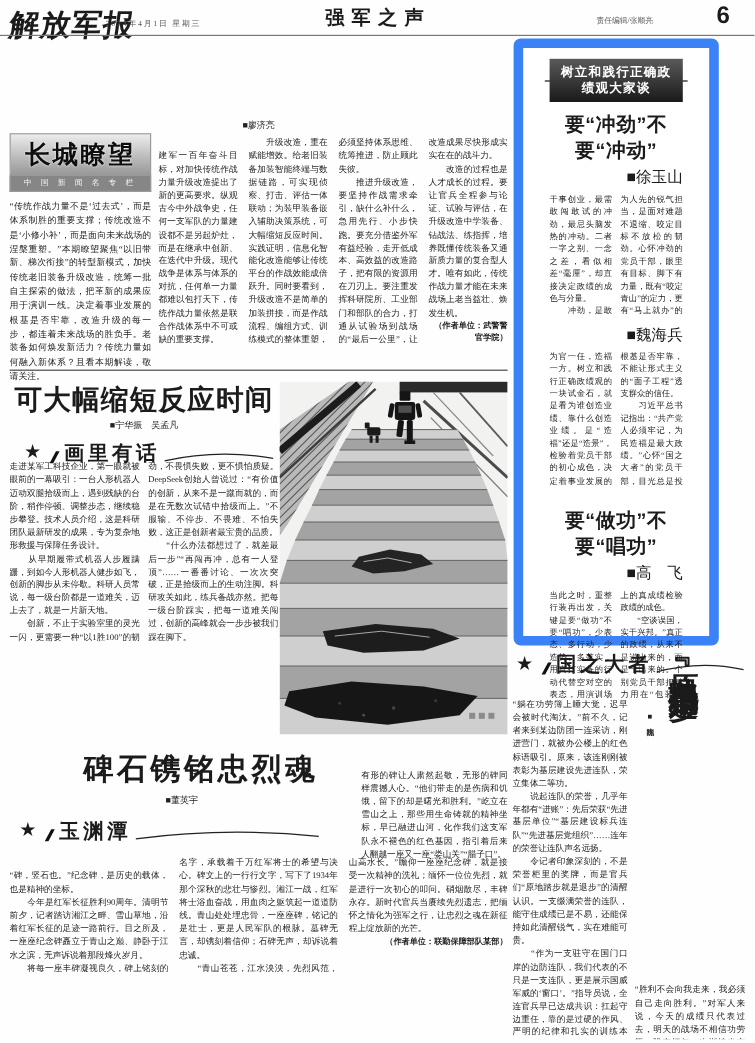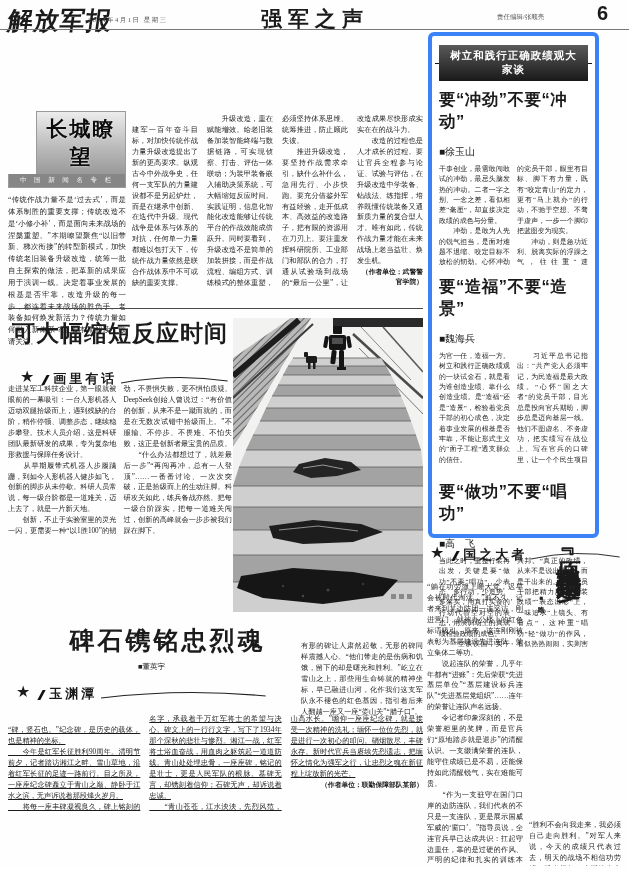--- a/index.html
+++ b/index.html
@@ -3,21 +3,21 @@
 <meta charset="utf-8">
 <style>
   html,body{margin:0;padding:0;background:#ffffff;}
   .page{position:relative;width:629px;height:869px;background:#fefefe;overflow:hidden;
         font-family:"Liberation Serif",serif;color:#1b1b1b;}
   .abs{position:absolute;}
   
   .masthead{font-size:25px;font-weight:900;transform:skewX(-8deg);letter-spacing:1px;
             font-family:"Liberation Serif",serif;}
   .date{font-size:6.5px;color:#555;letter-spacing:1.5px;}
-  .section-title{font-size:21px;font-weight:900;letter-spacing:6px;text-align:center;
+  .section-title{font-size:16px;font-weight:900;letter-spacing:6px;text-align:center;
                  font-family:"Liberation Sans",sans-serif;}
   .editor{font-size:6.5px;color:#555;}
   .pagenum{font-size:20px;font-weight:900;font-family:"Liberation Sans",sans-serif;}
   .header-rule{border-top:1px solid #777;}
   
   .h-main{font-size:33px;font-weight:900;letter-spacing:2px;text-align:center;margin:0;
           font-family:"Liberation Sans",sans-serif;}
   .h-mid{font-size:23px;font-weight:900;letter-spacing:1px;text-align:center;margin:0;
          font-family:"Liberation Sans",sans-serif;}
   .h-bot{font-size:25px;font-weight:900;letter-spacing:3px;text-align:center;margin:0;
@@ -27,84 +27,86 @@
   .bodytxt{font-size:7.2px;line-height:1.52;text-align:justify;color:#1c1c1c;
            white-space:pre-line;overflow:hidden;}
   .cols2{column-count:2;column-gap:7px;}
   .cols3{column-count:3;column-gap:9px;}
   .cols4{column-count:4;column-gap:9px;}
   .credit{display:inline-block;width:100%;text-align:right;font-weight:bold;font-size:6.8px;}
   .divider{border-top:1.5px solid #4a4a4a;}
   
   .cc{width:118px;}
   .cc-banner{background:linear-gradient(180deg,#ececec,#bdbdbd 55%,#9a9a9a);
-             border:1px solid #9a9a9a;text-align:center;padding:3px 0 2px;margin-left:28px;}
+             border:1px solid #9a9a9a;text-align:center;padding:3px 0 2px;}
   .cc-title{font-size:21px;font-weight:900;letter-spacing:2px;color:#0e0e0e;
             font-family:"Liberation Sans",sans-serif;text-shadow:0 0 2px #fff;}
   .cc-strip{background:#868686;color:#f4f4f4;font-size:6.5px;letter-spacing:3px;
             text-align:center;padding:2px 0;border:1px solid #9a9a9a;border-top:none;}
   
-  .talkbox{width:171px;height:506px;border:4px solid #3b82f6;border-radius:6px;
-           background:#fff;box-sizing:border-box;padding:7px 7px 4px;}
+  .talkbox{width:171px;height:506px;border:8px solid #3b82f6;border-radius:6px;
+           background:#fff;box-sizing:border-box;padding:7px 22px 4px;}
   .tb-bannerwrap{position:relative;text-align:center;margin:2px 0 8px;}
   .tb-bannerwrap::before{content:"";position:absolute;left:-4px;right:-4px;top:50%;
            border-top:1.5px solid #141414;}
   .tb-banner{position:relative;display:inline-block;background:linear-gradient(180deg,#5a5a5a,#191919);
            color:#fff;font-weight:bold;font-size:10.5px;letter-spacing:1px;padding:4px 9px;
            font-family:"Liberation Sans",sans-serif;}
-  .tb-title{font-size:16.5px;font-weight:900;margin:6px 0 2px;
+  .tb-title{font-size:16.5px;font-weight:900;text-align:center;margin:6px 0 2px;
            font-family:"Liberation Sans",sans-serif;letter-spacing:0.5px;}
-  .tb-byline{font-size:10px;text-align:left;margin:12px 0 5px;}
+  .tb-byline{font-size:13px;text-align:right;margin:2px 0 5px;}
   .tb-body{font-size:6.9px;line-height:1.5;text-align:justify;white-space:pre-line;
            column-count:2;column-gap:7px;overflow:hidden;color:#1c1c1c;}
   
   .badge{display:flex;align-items:flex-end;}
   .badge-star{font-size:16px;line-height:1;margin-right:1px;}
   .badge-swoosh{display:inline-block;width:9px;height:10px;border-right:3px solid #111;
                 transform:skewX(-28deg);margin-right:6px;}
-  .badge-label{font-size:13px;font-weight:900;letter-spacing:3px;
+  .badge-label{font-size:17px;font-weight:900;letter-spacing:3px;
                font-family:"Liberation Sans",sans-serif;line-height:1;}
   .badge-arc{flex:1;height:10px;margin-left:4px;}
   
   .vtitle{writing-mode:vertical-rl;font-size:25px;font-weight:900;letter-spacing:2px;
           font-family:"Liberation Serif",serif;}
   .vbyline{writing-mode:vertical-rl;font-size:6.5px;color:#222;}
 </style>
 </head>
 <body>
 
 <div class="page">
 
   <div class="abs masthead" style="left:8px;top:4px;">解放军报</div>
   <div class="abs date" style="left:88px;top:16px;">2024年4月1日  星期三</div>
   <div class="abs section-title" style="left:240px;top:5px;width:150px;">强军之声</div>
   <div class="abs editor" style="left:497px;top:13px;">责任编辑/张顺亮</div>
   <div class="abs pagenum" style="left:597px;top:2px;">6</div>
   <div class="abs header-rule" style="left:0;top:29px;width:629px;"></div>
 
+  <div class="abs byline" style="left:8px;top:100px;width:415px;">■廖济亮</div>
 
   <div class="abs cc" style="left:8px;top:111px;">
     <div class="cc-banner">
       <span class="cc-title">长城瞭望</span>
     </div>
     <div class="cc-strip">中 国 新 闻 名 专 栏</div>
     <div class="bodytxt" style="margin-top:6px;height:160px;font-size:7.4px;line-height:1.6;">“传统作战力量不是‘过去式’，而是体系制胜的重要支撑；传统改造不是‘小修小补’，而是面向未来战场的涅槃重塑。”本期瞭望聚焦“以旧带新、梯次衔接”的转型新模式，加快传统老旧装备升级改造，统筹一批自主探索的做法，把革新的成果应用于演训一线。决定着事业发展的根基是否牢靠，改造升级的每一步，都连着未来战场的胜负手。老装备如何焕发新活力？传统力量如何融入新体系？且看本期解读，敬请关注。</div>
   </div>
 
   <div class="abs bodytxt cols4" style="left:132px;top:114px;width:291px;height:186px;">
     <span>建军一百年奋斗目标，对加快传统作战力量升级改造提出了新的更高要求。纵观古今中外战争史，任何一支军队的力量建设都不是另起炉灶，而是在继承中创新、在迭代中升级。现代战争是体系与体系的对抗，任何单一力量都难以包打天下，传统作战力量依然是联合作战体系中不可或缺的重要支撑。
 　　升级改造，重在赋能增效。给老旧装备加装智能终端与数据链路，可实现侦察、打击、评估一体联动；为装甲装备嵌入辅助决策系统，可大幅缩短反应时间。实践证明，信息化智能化改造能够让传统平台的作战效能成倍跃升。同时要看到，升级改造不是简单的加装拼接，而是作战流程、编组方式、训练模式的整体重塑，必须坚持体系思维、统筹推进，防止顾此失彼。
 　　推进升级改造，要坚持作战需求牵引，缺什么补什么，急用先行、小步快跑。要充分借鉴外军有益经验，走开低成本、高效益的改造路子，把有限的资源用在刀刃上。要注重发挥科研院所、工业部门和部队的合力，打通从试验场到战场的“最后一公里”，让改造成果尽快形成实实在在的战斗力。
 　　改造的过程也是人才成长的过程。要让官兵全程参与论证、试验与评估，在升级改造中学装备、钻战法、练指挥，培养既懂传统装备又通新质力量的复合型人才。唯有如此，传统作战力量才能在未来战场上老当益壮、焕发生机。</span>
     <span class="credit">（作者单位：武警警官学院）</span>
   </div>
 
   <div class="abs divider" style="left:8px;top:308px;width:415px;"></div>
 
   <h2 class="abs h-mid" style="left:8px;top:318px;width:224px;">可大幅缩短反应时间</h2>
+  <div class="abs byline" style="left:8px;top:350px;width:224px;">■宁华振　吴孟凡</div>
 
   <div class="abs badge" style="left:20px;top:369px;width:208px;">
     <span class="badge-star">★</span>
     <span class="badge-swoosh"></span>
     <span class="badge-label">画里有话</span>
     <svg class="badge-arc" viewBox="0 0 100 10" preserveAspectRatio="none">
       <path d="M0,8 Q50,-2 100,6" fill="none" stroke="#222" stroke-width="1"></path>
     </svg>
   </div>
 
@@ -208,40 +210,39 @@
 
   <div class="abs badge" style="left:16px;top:684px;width:250px;">
     <span class="badge-star">★</span>
     <span class="badge-swoosh"></span>
     <span class="badge-label">玉渊潭</span>
     <svg class="badge-arc" viewBox="0 0 100 10" preserveAspectRatio="none">
       <path d="M0,8 Q50,-2 100,6" fill="none" stroke="#222" stroke-width="1"></path>
     </svg>
   </div>
 
-  <div class="abs bodytxt cols3" style="left:8px;top:714px;width:415px;height:148px;text-decoration:underline;">
+  <div class="abs bodytxt cols3" style="left:8px;top:714px;width:415px;height:148px;">
     <span>“碑，竖石也。”纪念碑，是历史的载体，也是精神的坐标。
 　　今年是红军长征胜利90周年。清明节前夕，记者踏访湘江之畔、雪山草地，沿着红军长征的足迹一路前行。目之所及，一座座纪念碑矗立于青山之巅、静卧于江水之滨，无声诉说着那段烽火岁月。
 　　将每一座丰碑凝视良久，碑上铭刻的名字，承载着千万红军将士的希望与决心。碑文上的一行行文字，写下了1934年那个深秋的悲壮与惨烈。湘江一战，红军将士浴血奋战，用血肉之躯筑起一道道防线。青山处处埋忠骨，一座座碑，铭记的是壮士，更是人民军队的根脉。墓碑无言，却镌刻着信仰；石碑无声，却诉说着忠诚。
 　　“青山苍苍，江水泱泱，先烈风范，山高水长。”瞻仰一座座纪念碑，就是接受一次精神的洗礼；缅怀一位位先烈，就是进行一次初心的叩问。硝烟散尽，丰碑永存。新时代官兵当赓续先烈遗志，把缅怀之情化为强军之行，让忠烈之魂在新征程上绽放新的光芒。</span>
     <span class="credit">（作者单位：联勤保障部队某部）</span>
   </div>
 
   <div class="abs talkbox" style="left:428px;top:32px;">
     <div class="tb-bannerwrap">
       <span class="tb-banner">树立和践行正确政绩观大家谈</span>
     </div>
 
     <h3 class="tb-title">要“冲劲”不要“冲动”</h3>
     <div class="tb-byline">■徐玉山</div>
     <div class="tb-body" style="height:106px;">干事创业，最需敢闯敢试的冲劲，最忌头脑发热的冲动。二者一字之别、一念之差，看似相差“毫厘”，却直接决定政绩的成色与分量。
 　　冲劲，是敢为人先的锐气担当，是面对难题不退缩、咬定目标不放松的韧劲。心怀冲劲的党员干部，眼里有目标、脚下有力量，既有“咬定青山”的定力，更有“马上就办”的行动，不驰于空想、不骛于虚声，一步一个脚印把蓝图变为现实。
 　　冲动，则是急功近利、脱离实际的浮躁之气，往往重“速度”轻“质量”、重“造势”轻“实效”，为了一时政绩而盲目铺摊子、上项目，结果常常劳民伤财、贻误发展。冲劲与冲动，核心区别就在于是否尊重规律、是否立足长远。真正的政绩，从来不是一蹴而就的“快事”，而是久久为功的“深耕”。这要求党员干部多一份科学精神、少一分盲目冲动，多做打基础、利长远的实事，少搞图虚名、务虚功的表面文章。</div>
 
-    <h3 class="tb-title">要“造福”不要“造景”</h3>
     <div class="tb-byline">■魏海兵</div>
     <div class="tb-body" style="height:124px;">为官一任，造福一方。树立和践行正确政绩观的一块试金石，就是看为谁创造业绩、靠什么创造业绩。是“造福”还是“造景”，检验着党员干部的初心成色，决定着事业发展的根基是否牢靠，不能让形式主义的“面子工程”透支群众的信任。
 　　习近平总书记指出：“共产党人必须牢记，为民造福是最大政绩。”心怀“国之大者”的党员干部，目光总是投向官兵期盼，脚步总是迈向基层一线。他们不图虚名、不务虚功，把实绩写在战位上、写在官兵的口碑里，让一个个民生项目落地生根，把桩桩件件实事办到官兵心坎上。
 　　军队是要打仗的。真正的政绩，从来不是一时一事的光鲜，而是战斗力建设的扎实长进。军队党员干部多谋练兵备战的“造福”之策，少些哗众取宠的“造景”之心，真抓实备、实干笃行，方能把强军事业不断推向前进。</div>
 
     <h3 class="tb-title">要“做功”不要“唱功”</h3>
     <div class="tb-byline">■高　飞</div>
     <div class="tb-body" style="height:100px;">当此之时，重整行装再出发，关键是要“做功”不要“唱功”，少表态、多行动，少造势、多落实，用真打实备的行动代替空对空的表态，用演训场上的真成绩检验政绩的成色。
 　　“空谈误国，实干兴邦。”真正的政绩，从来不是说出来的，而是干出来的。个别党员干部把精力用在“包装政绩”“表态出彩”上，一味追求“上镜头、有看点”，这种重“唱功”轻“做功”的作风，看似热热闹闹，实则害莫大焉，背离了实事求是，必须坚决纠治。
 　　为者常成，行者常至。干部要“干”字当头，真抓实干、埋头苦干。广大党员干部唯有把各自工作干一件、成一件，多积尺寸之功，不务一时之名，才能积小胜为大胜，一步一个脚印把强军事业推向前进。</div>

